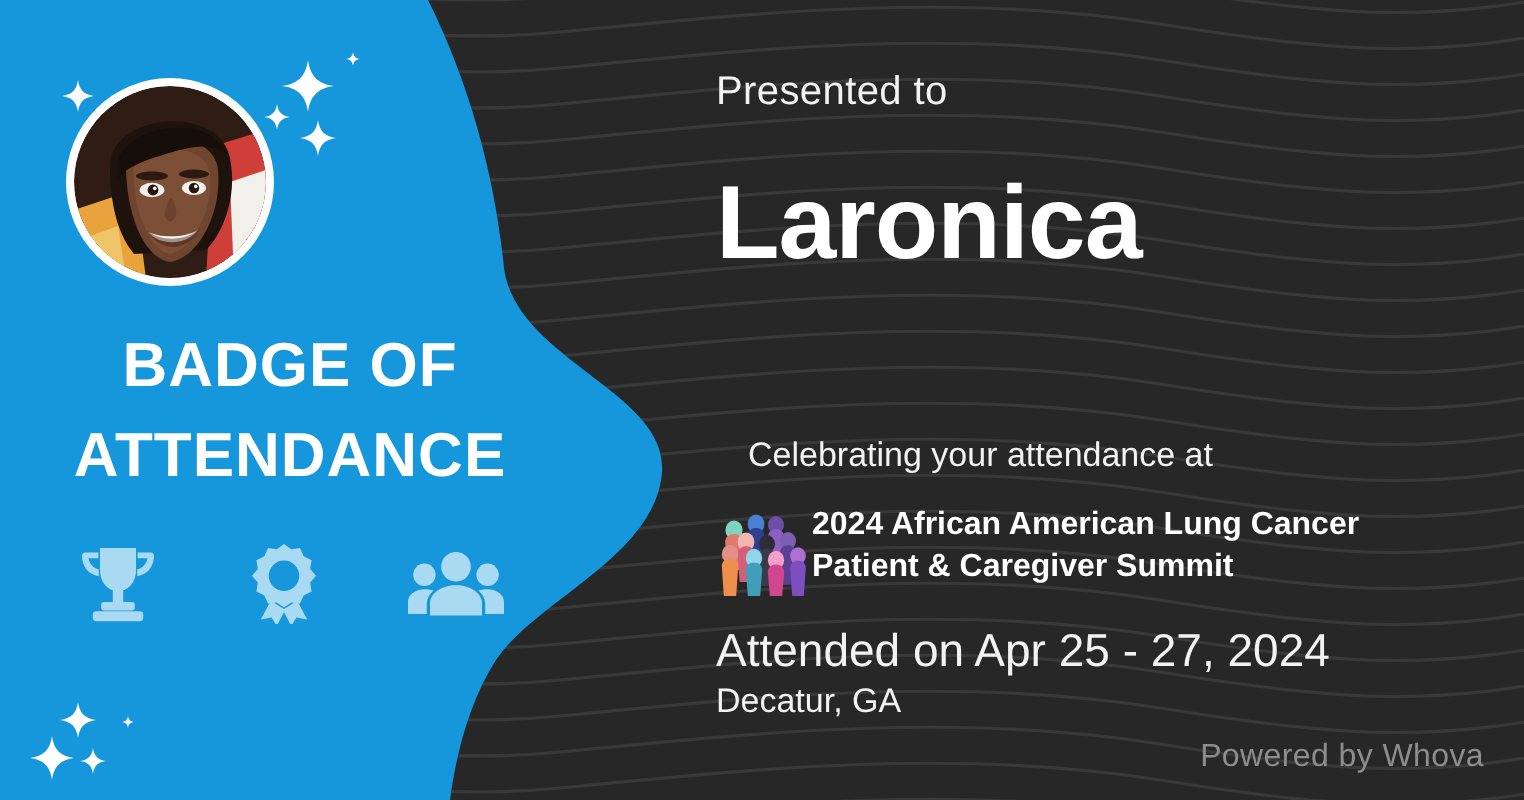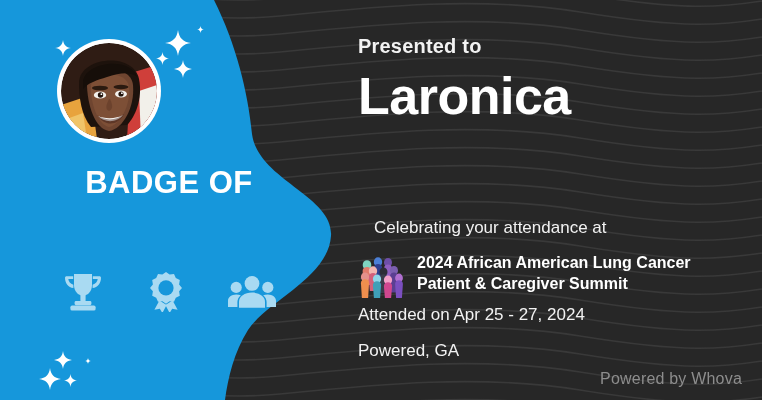--- a/index.html
+++ b/index.html
@@ -33,21 +33,20 @@
     height: 400px;
   }
   .blue-panel svg { display: block; width: 340px; height: 400px; }
 
   
   .left-content {
     position: absolute;
     left: 0; top: 0;
     width: 290px;
     height: 324px;
-    margin-left: 24px;
   }
 
   .avatar-wrap {
     position: absolute;
     left: 33px;
     top: 39px;
     width: 104px;
     height: 104px;
   }
   .avatar-ring {
@@ -102,68 +101,67 @@
     left: 358px;
     top: 0;
     width: 400px;
     height: 400px;
     color: #ffffff;
   }
   .presented-to {
     position: absolute;
     top: 35px; left: 0;
     font-size: 20px;
-    font-weight: bold;
+    font-weight: normal;
     color: #f2f2f2;
     letter-spacing: 0.2px;
   }
   .recipient {
     position: absolute;
-    top: 66px; left: 0;
+    top: 82px; left: 0;
     font-size: 52px;
     font-weight: bold;
     line-height: 60px;
     letter-spacing: -0.5px;
     color: #ffffff;
   }
   .recipient .ln { display: block; }
 
   .celebrating {
     position: absolute;
     top: 218px; left: 16px;
     font-size: 17px;
     color: #f2f2f2;
   }
 
   .event-row {
     position: absolute;
     top: 252px; left: 0;
     display: flex;
     align-items: flex-start;
-    gap: 11px;
   }
   .event-logo {
     width: 48px; height: 44px;
     flex: 0 0 48px;
     margin-top: 2px;
   }
   .event-logo svg { display: block; width: 48px; height: 44px; }
   .event-name {
     font-size: 16px;
     font-weight: bold;
     line-height: 21px;
     color: #ffffff;
     max-width: 300px;
   }
   .event-name .ln { display: block; }
 
   .attended {
     position: absolute;
-    top: 302px; left: 0;
-    font-size: 17px;
+    top: 313px; left: 0;
+    font-size: 23px;
     color: #f2f2f2;
     line-height: 25px;
   }
   .location {
     position: absolute;
     top: 338px; left: 0;
     font-size: 17px;
     color: #f2f2f2;
     line-height: 25px;
   }
@@ -294,20 +292,21 @@
             <path d="M36 72 C44 84, 57 83, 63 71 C56 78, 43 78, 36 72 Z" fill="#3a1a16" opacity="0.45"></path>
 
             <path d="M72 56 L73 68 L71 68 Z" fill="#161616"></path>
           </g>
         </svg>
       </div>
     </div>
 
     <div class="badge-title">
       <span class="l1">BADGE OF</span>
+      <span class="l2">ATTENDANCE</span>
     </div>
 
     <div class="icon-row">
       <span>
         <svg width="42" height="40" viewBox="0 0 42 40" xmlns="http://www.w3.org/2000/svg" fill="#A9DAF2">
           <path d="M12 2 h18 v11 c0 6.2-4 10.6-9 10.6 S12 19.2 12 13 Z"></path>
           <path d="M11.2 4.2 H4.6 c-0.9 0-1.6 .7-1.6 1.6 0 5.6 3.3 9.6 8.4 10.3 v-3.4 c-3.1-.8-4.9-3.2-5.1-5.6 h4.9 Z"></path>
           <path d="M30.8 4.2 h6.6 c.9 0 1.6 .7 1.6 1.6 0 5.6-3.3 9.6-8.4 10.3 v-3.4 c3.1-.8 4.9-3.2 5.1-5.6 h-4.9 Z"></path>
           <rect x="18.4" y="22.6" width="5.2" height="7" rx="1"></rect>
           <rect x="12.6" y="29" width="16.8" height="4.2" rx="1.4"></rect>
@@ -376,17 +375,17 @@
           </g>
         </svg>
       </span>
       <span class="event-name">
         <span class="ln">2024 African American Lung Cancer</span>
         <span class="ln">Patient &amp; Caregiver Summit</span>
       </span>
     </div>
 
     <div class="attended">Attended on Apr 25 - 27, 2024</div>
-    <div class="location">Powered, GA</div>
+    <div class="location">Decatur, GA</div>
   </div>
 
   <div class="powered">Powered by Whova</div>
 </div>
 
 </body></html>

